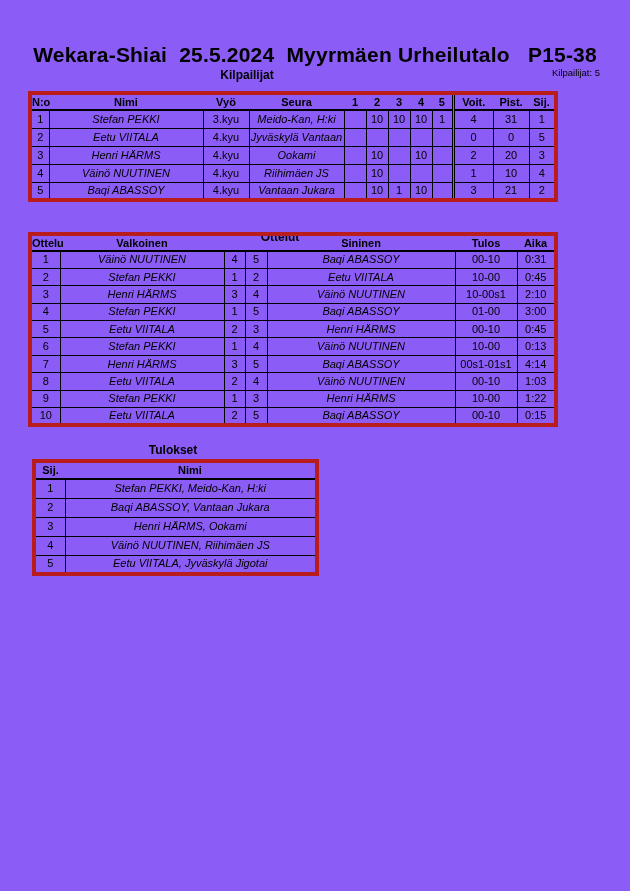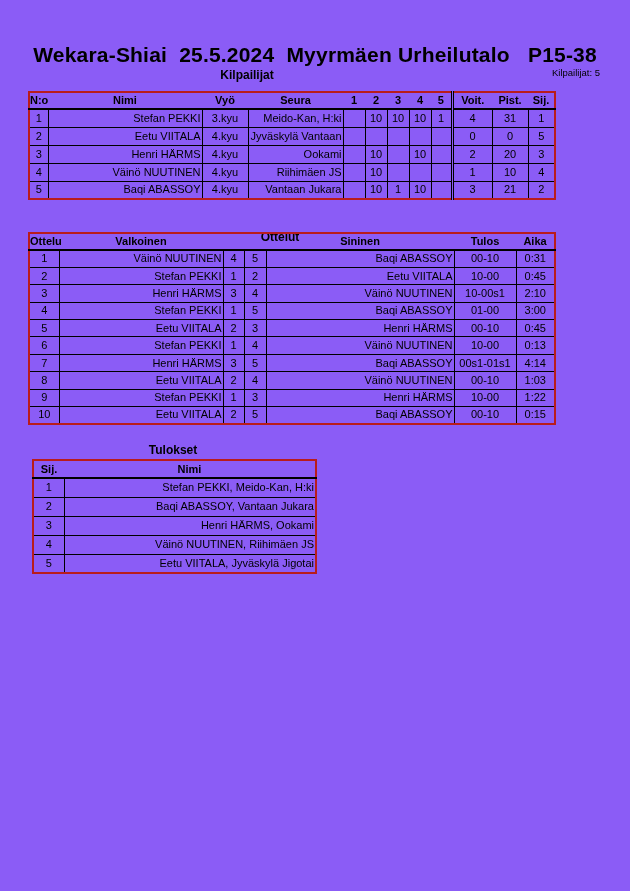--- a/index.html
+++ b/index.html
@@ -21,39 +21,39 @@
   }
   .h-kilpailijat { top:68px;  left:247px; }
   .h-ottelut    { top:230px; left:280px; }
   .h-tulokset   { top:443px; left:173px; }
   .count-label {
     position:absolute; top:67px; right:30px;
     font-size:9.5px; white-space:nowrap;
   }
   table.sheet {
     position:absolute; border-collapse:collapse; table-layout:fixed;
-    border:2px solid #b91c1c; font-size:11px; line-height:1;
+    border:4px solid #b91c1c; font-size:11px; line-height:1;
   }
   table.sheet th {
     font-weight:bold; font-size:11px; border:none;
     border-bottom:2px solid #000; padding:0;
     white-space:nowrap; overflow:visible; text-align:center;
   }
   table.sheet td {
     border:1px solid #000; padding:0 1px;
     white-space:nowrap; overflow:visible; vertical-align:middle;
   }
   .t1 { left:28px; top:91px;  width:526px; }
   .t2 { left:28px; top:232px; width:526px;padding-left:13px; }
   .t3 { left:32px; top:459px; width:283px; }
   .t1 thead tr { height:17px; } .t1 tbody tr { height:18px; }
   .t2 thead tr { height:17px; } .t2 tbody tr { height:17.4px; }
   .t3 thead tr { height:18px; } .t3 tbody tr { height:19px; }
   td.c { text-align:center; }
-  td.l { text-align:right; padding-left:6px; }
+  td.l { text-align:center; padding-left:6px;font-style:italic; }
   th.edge { text-align:left; padding-left:1px; }
   .dbl { border-left:3px double #000 !important; }
 </style>
 </head>
 <body>
 
 <div class="page">
 
   <div class="title">Wekara-Shiai  25.5.2024  Myyrmäen Urheilutalo   P15-38</div>
   <div class="sec-heading h-kilpailijat">Kilpailijat</div>

